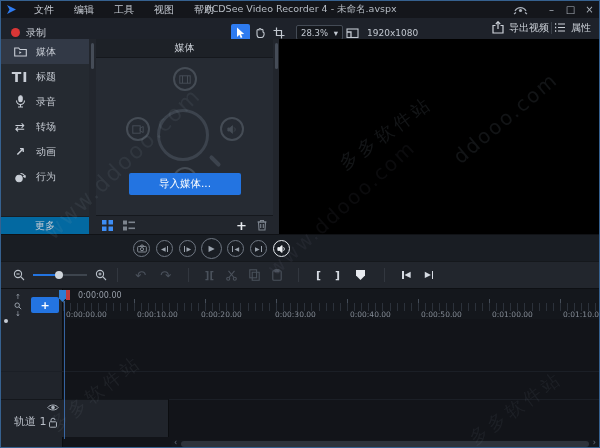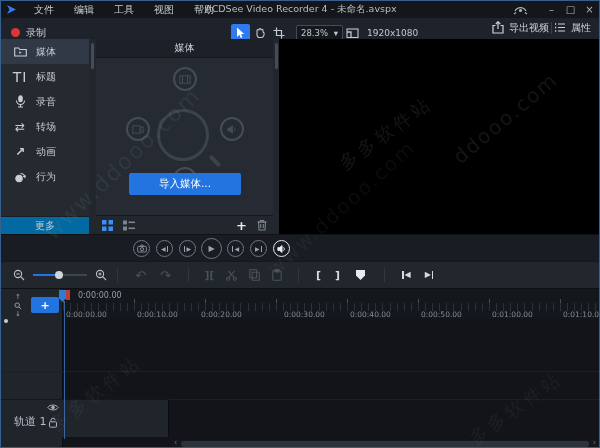--- a/index.html
+++ b/index.html
@@ -33,21 +33,21 @@
   .tbar-group{display:flex;align-items:center;gap:5px;color:#cdd2d9;font-size:10px}
   .vsep{width:1px;height:12px;background:#3a4049}
 
   
   .sidebar{left:0;top:38px;width:88px;height:195px;background:#252a31}
   .side-item{height:25px;display:flex;align-items:center;padding-left:12px;gap:9px;color:#c6cbd3}
   .side-item.sel{background:#323946}
   .side-ic{width:14px;display:flex;justify-content:center;color:#c9ced6}
   .side-label{font-size:10px}
   .side-more{position:absolute;left:0;top:215px;width:88px;height:18px;background:#0369a1;border-top:1px solid #1a1e24;display:flex;align-items:center;justify-content:center;color:#c6cbd3;font-size:10px}
-  .tIcon{font-size:14px;font-weight:normal;letter-spacing:1px}
+  .tIcon{font-size:14px;font-weight:bold;letter-spacing:1px}
   .side-scroll{left:88px;top:38px;width:7px;height:195px;background:#22262d}
   .side-thumb{position:absolute;left:2px;top:4px;width:3px;height:26px;background:#454c57;border-radius:2px}
 
   
   .media{left:95px;top:38px;width:177px;height:195px;background:#262b33}
   .media-head{position:absolute;left:0;top:0;width:177px;height:19px;background:#1d2127;border-bottom:1px solid #15181d;display:flex;align-items:center;justify-content:center;color:#cfd4db}
   .mg{position:absolute;left:24px;top:26px;width:130px;height:142px;color:#454c55}
   .mg .big{position:absolute;left:37px;top:44px;width:52px;height:52px;border:3px solid #3c434d;border-radius:50%}
   .mg .handle{position:absolute;left:88px;top:94px;width:14px;height:4px;background:#3c434d;border-radius:2px;transform:rotate(45deg)}
   .sat{position:absolute;width:24px;height:24px;border:2px solid #454c55;border-radius:50%;display:flex;align-items:center;justify-content:center}
@@ -83,21 +83,21 @@
   .tl{left:0;top:288px;width:600px;height:160px;background:#121419}
   .tl-left{position:absolute;left:0;top:0;width:62px;height:160px;background:#20242b;border-right:1px solid #0b0d10}
   .vzoom{position:absolute;left:10px;top:4px;width:14px;display:flex;flex-direction:column;align-items:center;color:#9aa2ac;font-size:7px;line-height:1.25}
   .addtrack{position:absolute;left:30px;top:8px;width:28px;height:16px;background:#2374e1;border-radius:2px;display:flex;align-items:center;justify-content:center;color:#fff;font-size:11px;font-weight:bold}
   .tl-dot{position:absolute;left:3px;top:30px;width:4px;height:4px;border-radius:50%;background:#c6ccd4}
   .ruler{position:absolute;left:62px;top:0;width:538px;height:30px;background:#14171c}
   .ph-label{position:absolute;left:15px;top:2px;font-size:8px;color:#969da7}
   .ticks-minor{position:absolute;left:0;top:14px;width:538px;height:8px;background:repeating-linear-gradient(90deg,#2b313a 0 1px,transparent 1px 7.1px)}
   .ticks-major{position:absolute;left:0;top:10px;width:538px;height:12px;background:repeating-linear-gradient(90deg,#454d58 0 1px,transparent 1px 71px)}
   .rlabel{position:absolute;top:21px;font-size:7.5px;color:#858c96;white-space:nowrap}
-  .rl0{left:3px}.rl1{left:74px}.rl2{left:138px}.rl3{left:221px}.rl4{left:287px}.rl5{left:358px}.rl6{left:429px}.rl7{left:500px}
+  .rl0{left:3px}.rl1{left:74px}.rl2{left:138px}.rl3{left:212px}.rl4{left:287px}.rl5{left:358px}.rl6{left:429px}.rl7{left:500px}
   .hline{position:absolute;left:0;width:600px;height:1px;background:#1c2026}
   .track-head{position:absolute;left:0;top:110px;width:168px;height:38px;background:#20242b;border-right:1px solid #0b0d10;border-top:1px solid #14171c}
   .track-name{position:absolute;left:13px;top:14px;font-size:11px;color:#b9bfc8}
   .t-eye{position:absolute;left:46px;top:3px;color:#aab1ba}
   .t-lock{position:absolute;left:47px;top:17px;color:#aab1ba}
   .playhead-line{position:absolute;left:63px;top:12px;width:1px;height:138px;background:rgba(66,125,205,.75)}
   .ph-flag{position:absolute;left:58px;top:1px;width:12px;height:13px}
   .ph-flag .b{position:absolute;left:0;top:0;width:7px;height:12px;background:#2d7dd2;clip-path:polygon(0 0,100% 0,100% 68%,50% 100%,0 68%)}
   .ph-flag .r{position:absolute;left:7px;top:0;width:4px;height:10px;background:#bf3a3a}
   .hscroll{position:absolute;left:170px;top:151px;width:428px;height:8px;background:#14171c;border-radius:4px}

